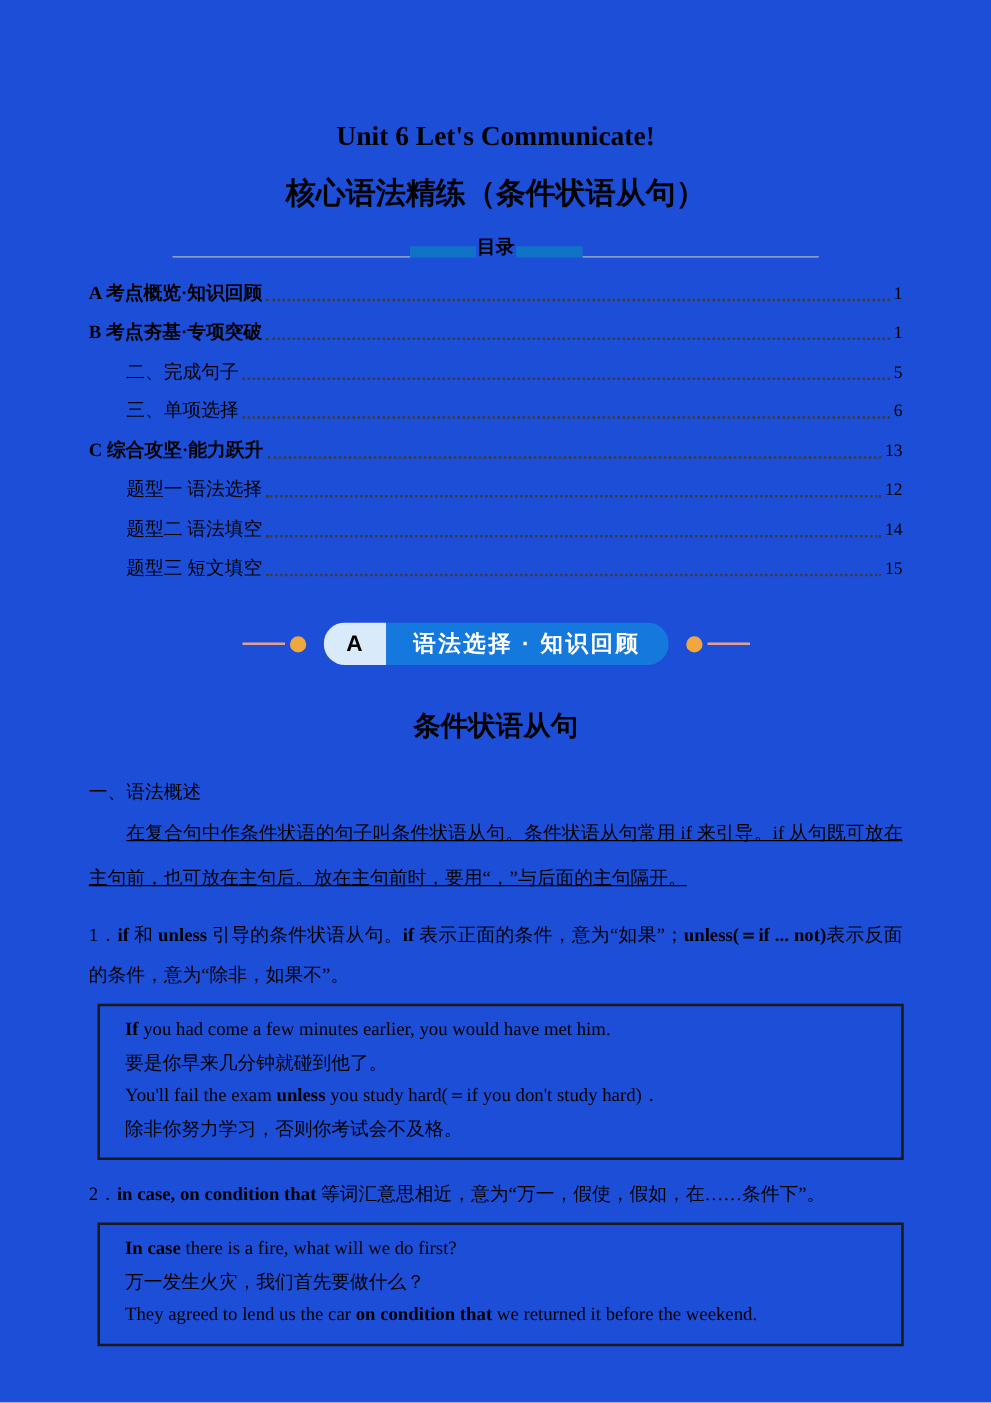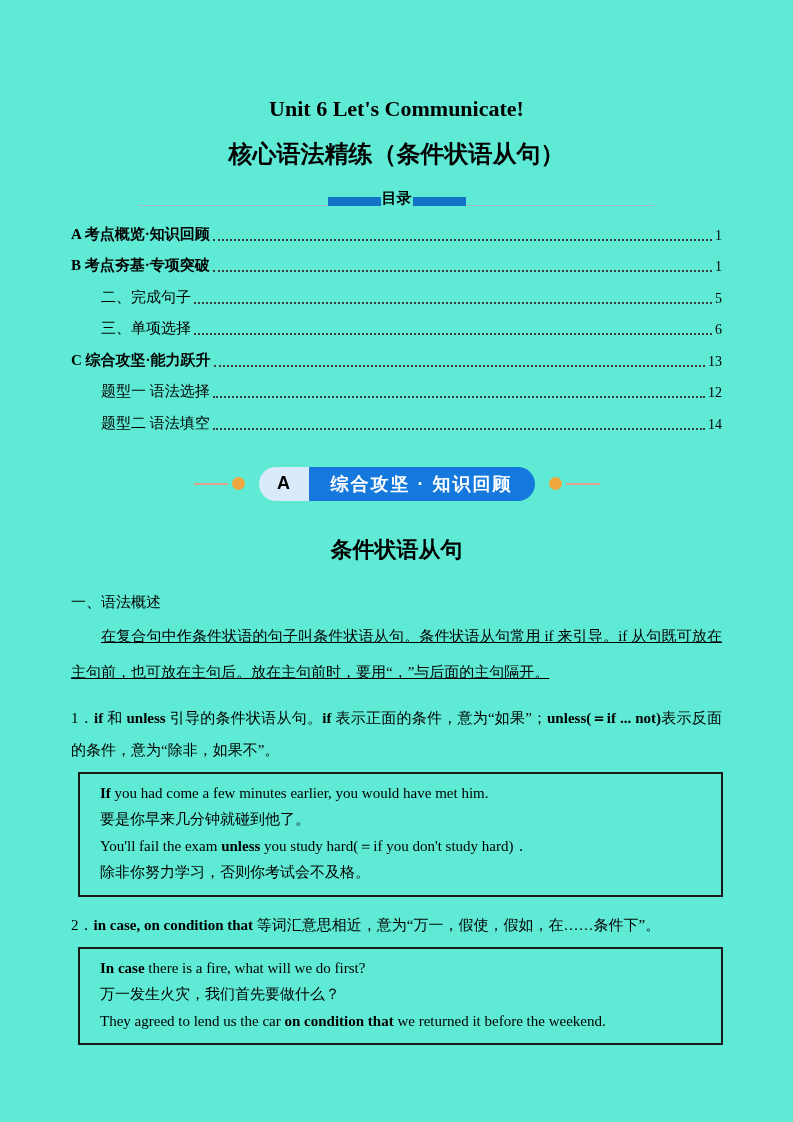--- a/index.html
+++ b/index.html
@@ -2,21 +2,21 @@
 <html><head>
 <meta charset="utf-8">
 <style>
   html, body { margin: 0; padding: 0; background: #fff; }
   body {
     width: 793px; height: 1122px;
     font-family: "Liberation Serif", "DejaVu Serif", serif;
     color: #000;
     overflow: hidden;
   }
-  .page { position: relative; width: 793px; height: 1122px; background: #5eead4; }
+  .page { position: relative; width: 793px; height: 1122px; background: #1d4ed8; }
 
   .doc-title {
     margin: 0; padding-top: 96px;
     text-align: center;
     font-size: 22px; font-weight: bold;
     font-family: "Liberation Serif", "DejaVu Serif", serif;
   }
   .doc-subtitle {
     margin: 16px 0 0 0;
     text-align: center;
@@ -146,28 +146,33 @@
       <div class="toc-row indent">
         <span class="toc-label">题型一 语法选择</span>
         <span class="toc-leader"></span>
         <span class="toc-page">12</span>
       </div>
       <div class="toc-row indent">
         <span class="toc-label">题型二 语法填空</span>
         <span class="toc-leader"></span>
         <span class="toc-page">14</span>
       </div>
+      <div class="toc-row indent">
+        <span class="toc-label">题型三 短文填空</span>
+        <span class="toc-leader"></span>
+        <span class="toc-page">15</span>
+      </div>
     </div>
 
   <div class="badge-row">
     <div class="badge-line"></div>
     <div class="badge-dot"></div>
     <div class="badge-pill">
       <div class="badge-chip">A</div>
-      <div class="badge-main">综合攻坚 · 知识回顾</div>
+      <div class="badge-main">语法选择 · 知识回顾</div>
     </div>
     <div class="badge-dot"></div>
     <div class="badge-line"></div>
   </div>
 
   <h3 class="section-title">条件状语从句</h3>
 
   <div class="overview-heading">一、语法概述</div>
 
   <p class="body-par indent">在复合句中作条件状语的句子叫条件状语从句。条件状语从句常用 if 来引导。if 从句既可放在主句前，也可放在主句后。放在主句前时，要用“，”与后面的主句隔开。</p>

